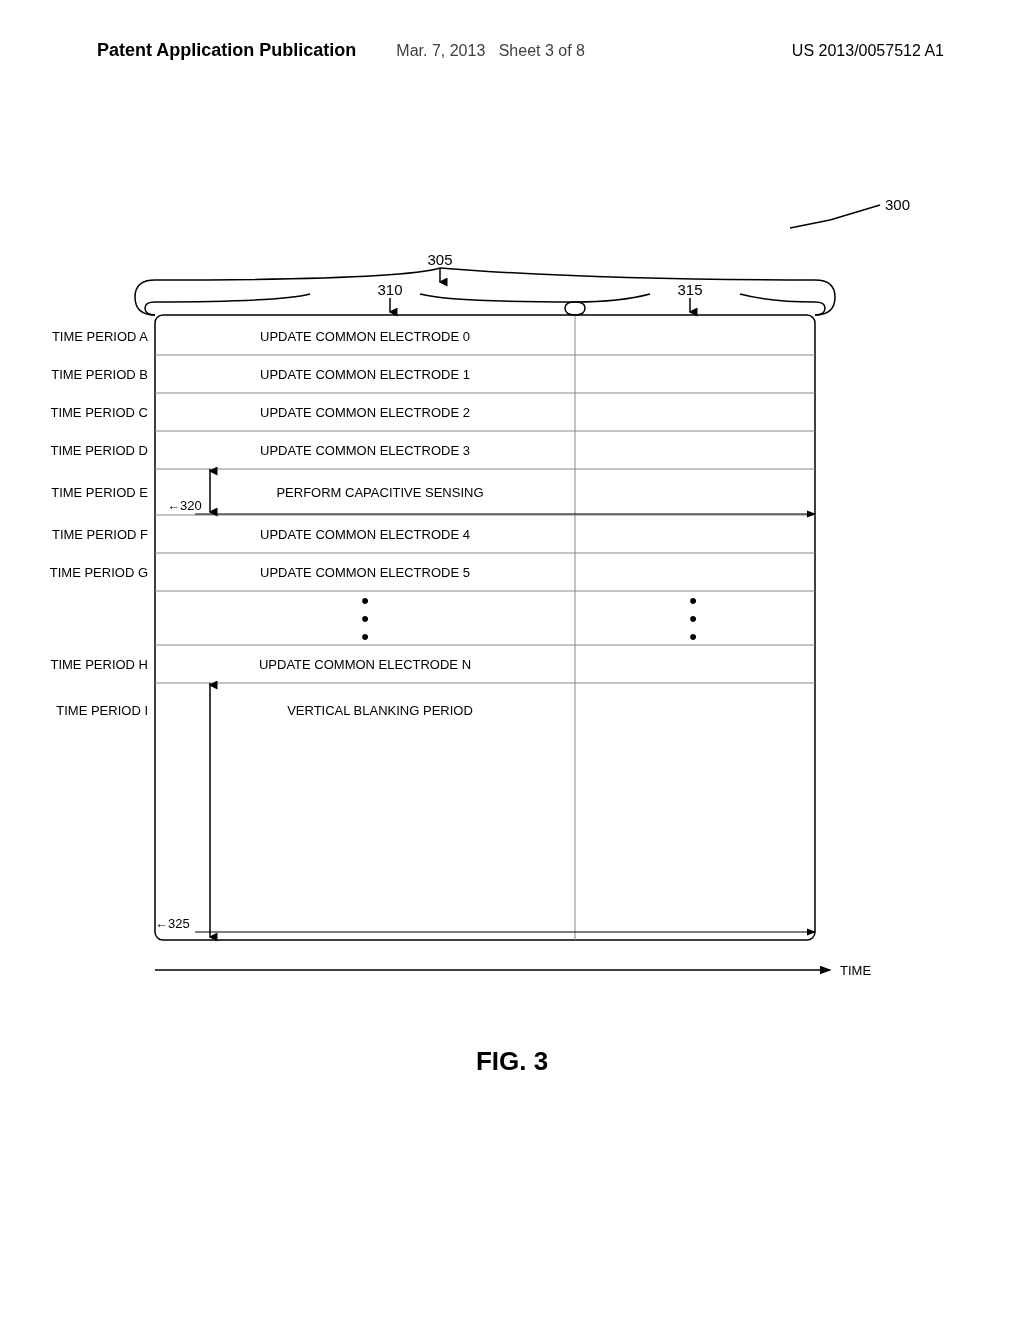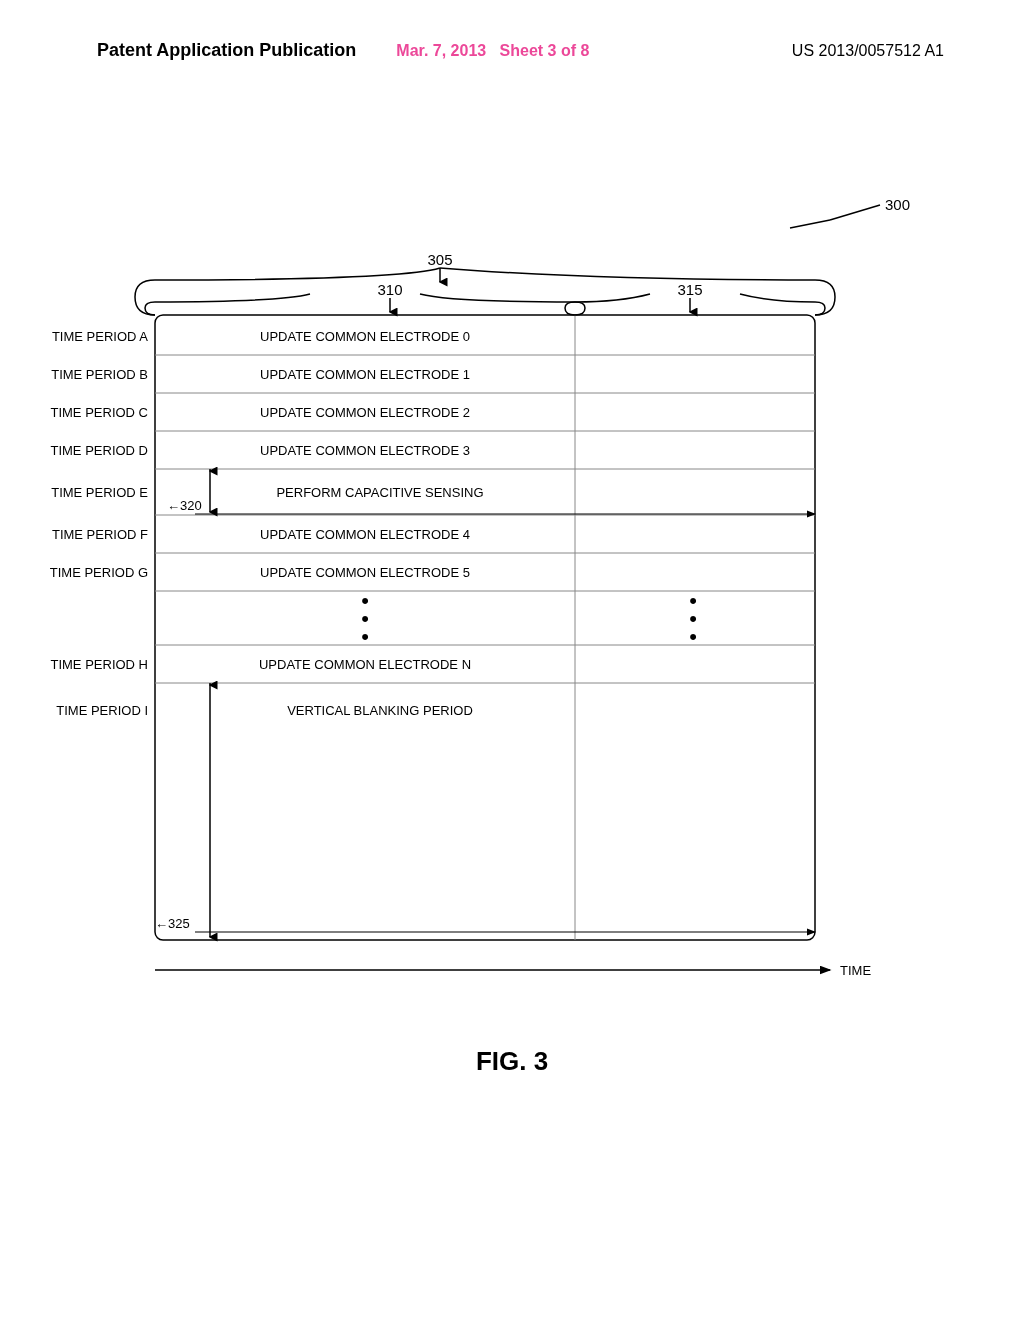--- a/index.html
+++ b/index.html
@@ -25,22 +25,21 @@
     }
 
     .header-pub {
       font-weight: bold;
       font-size: 18px;
       color: #000;
     }
 
     .header-date {
       font-size: 16px;
-      color: #ec4899;
-      font-weight: bold;
+      color: #404040;
     }
 
     .header-patent {
       font-size: 16px;
       color: #000;
       margin-left: auto;
       text-align: right;
     }
 
     

